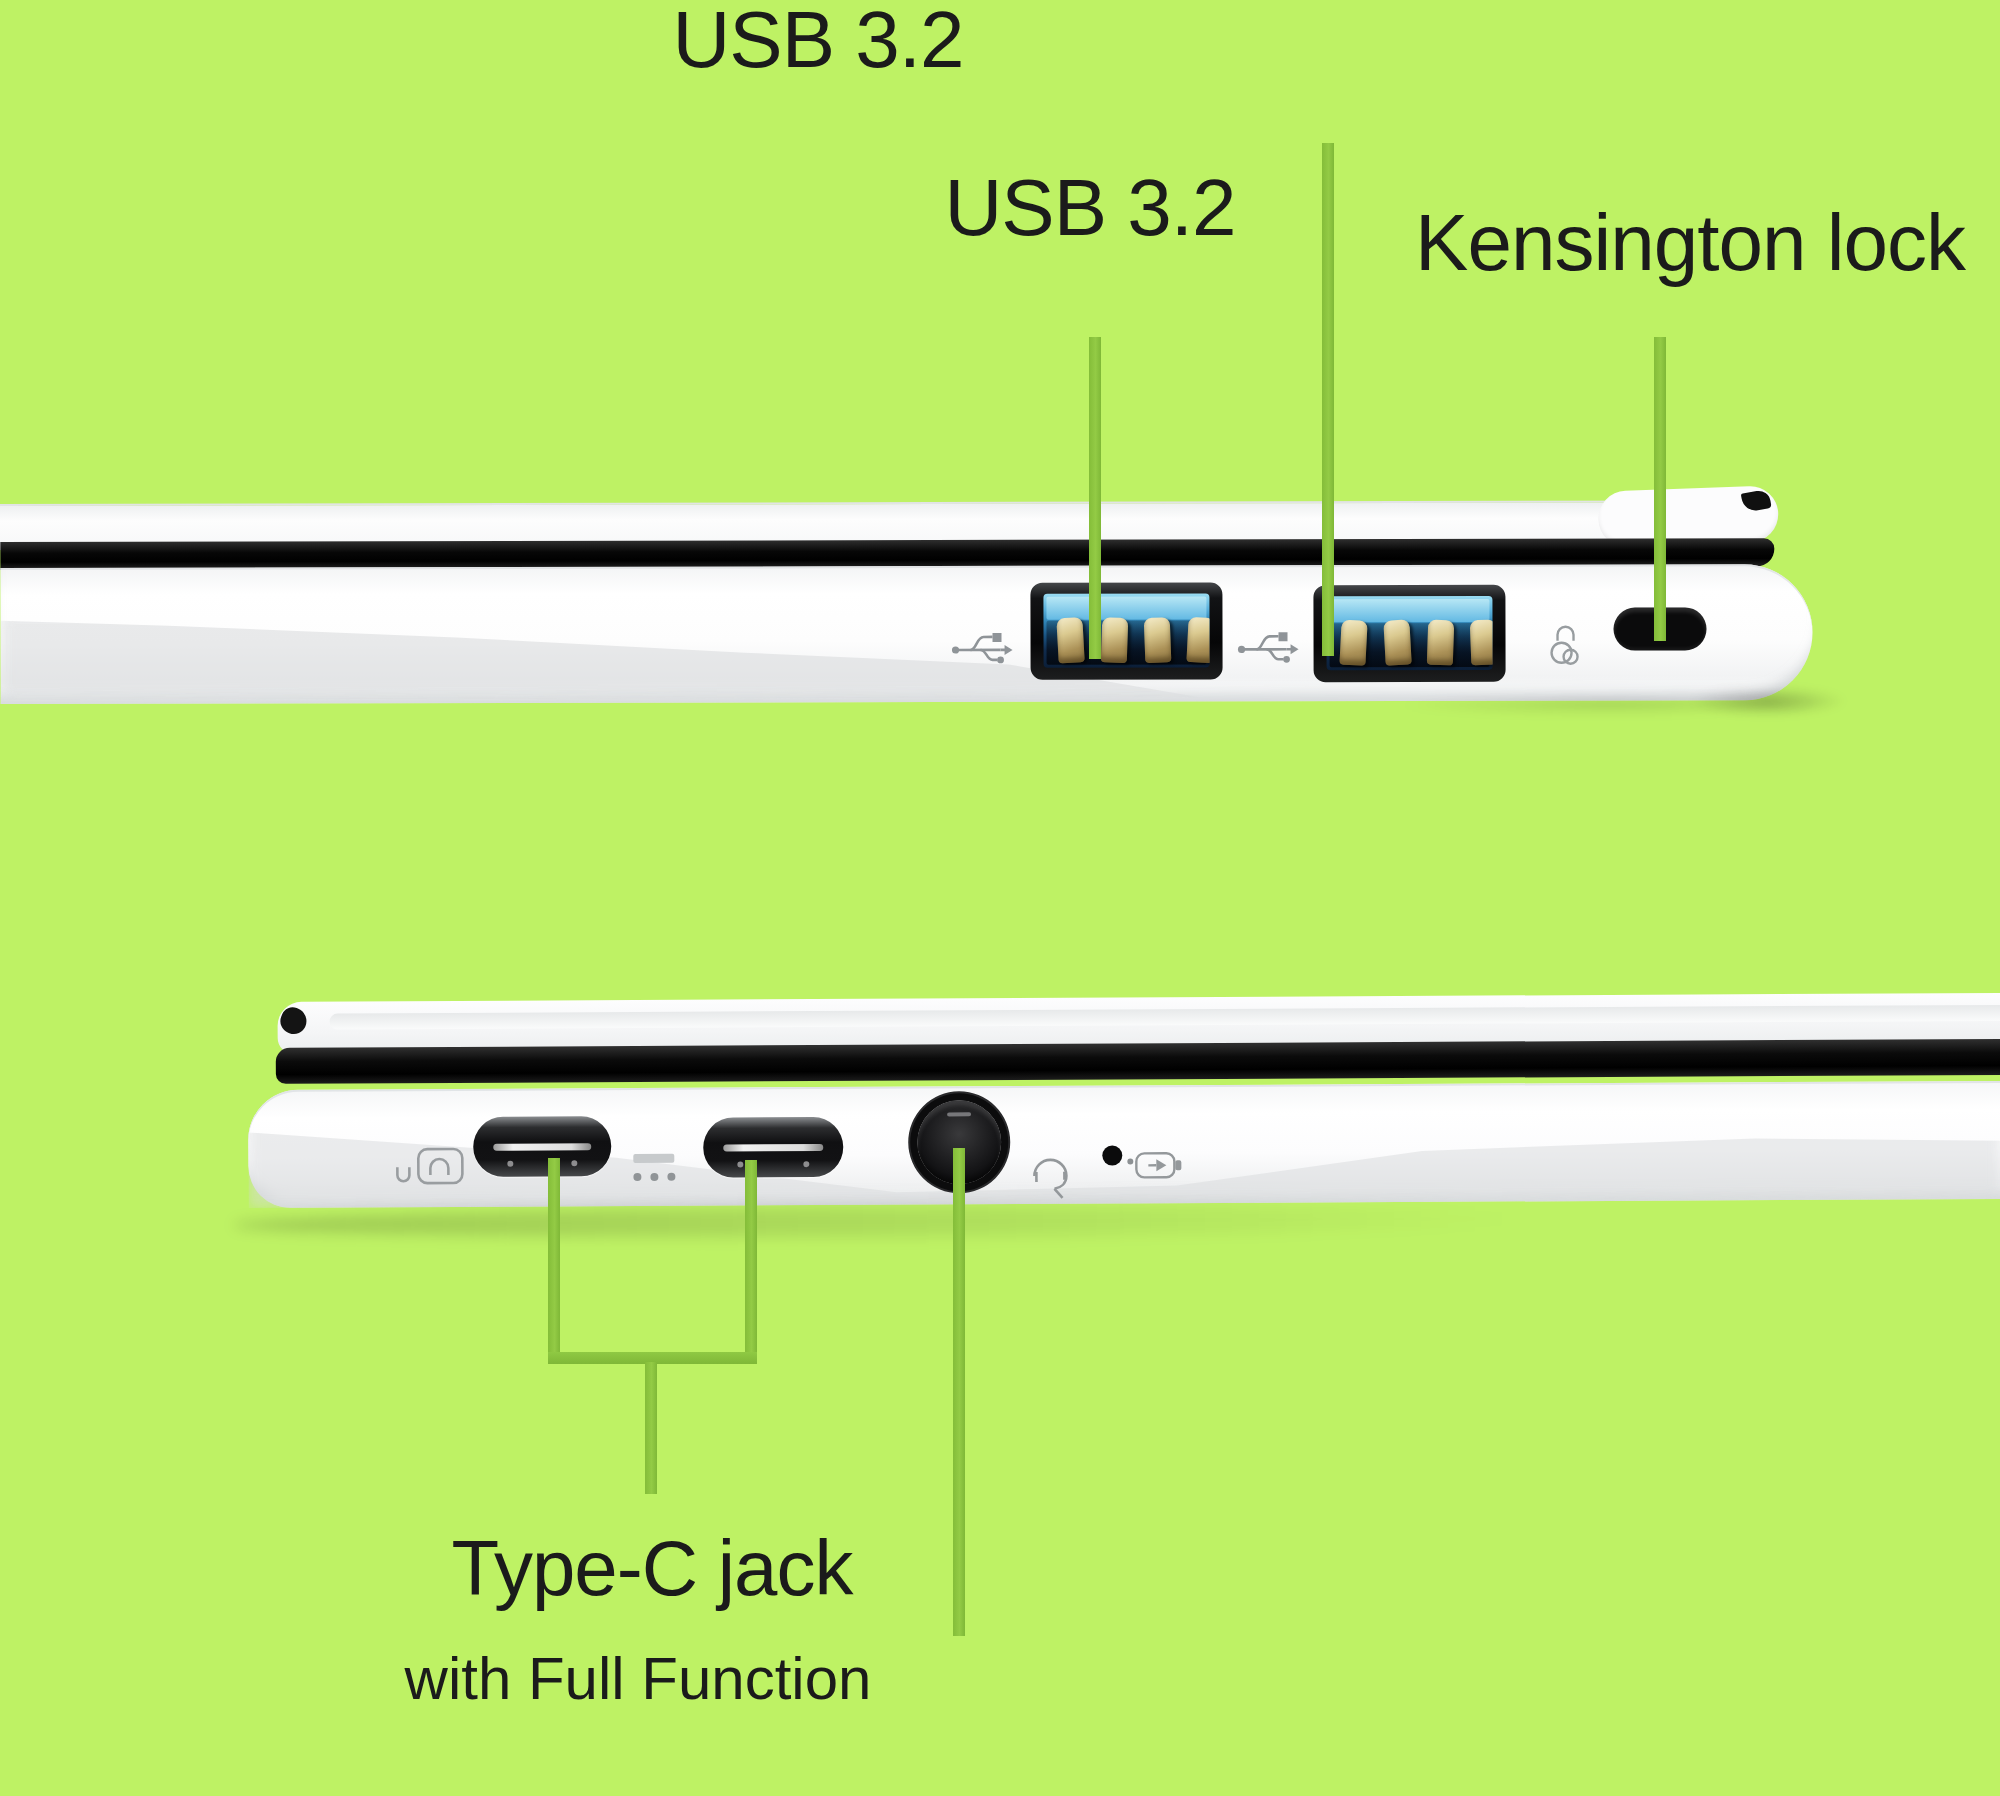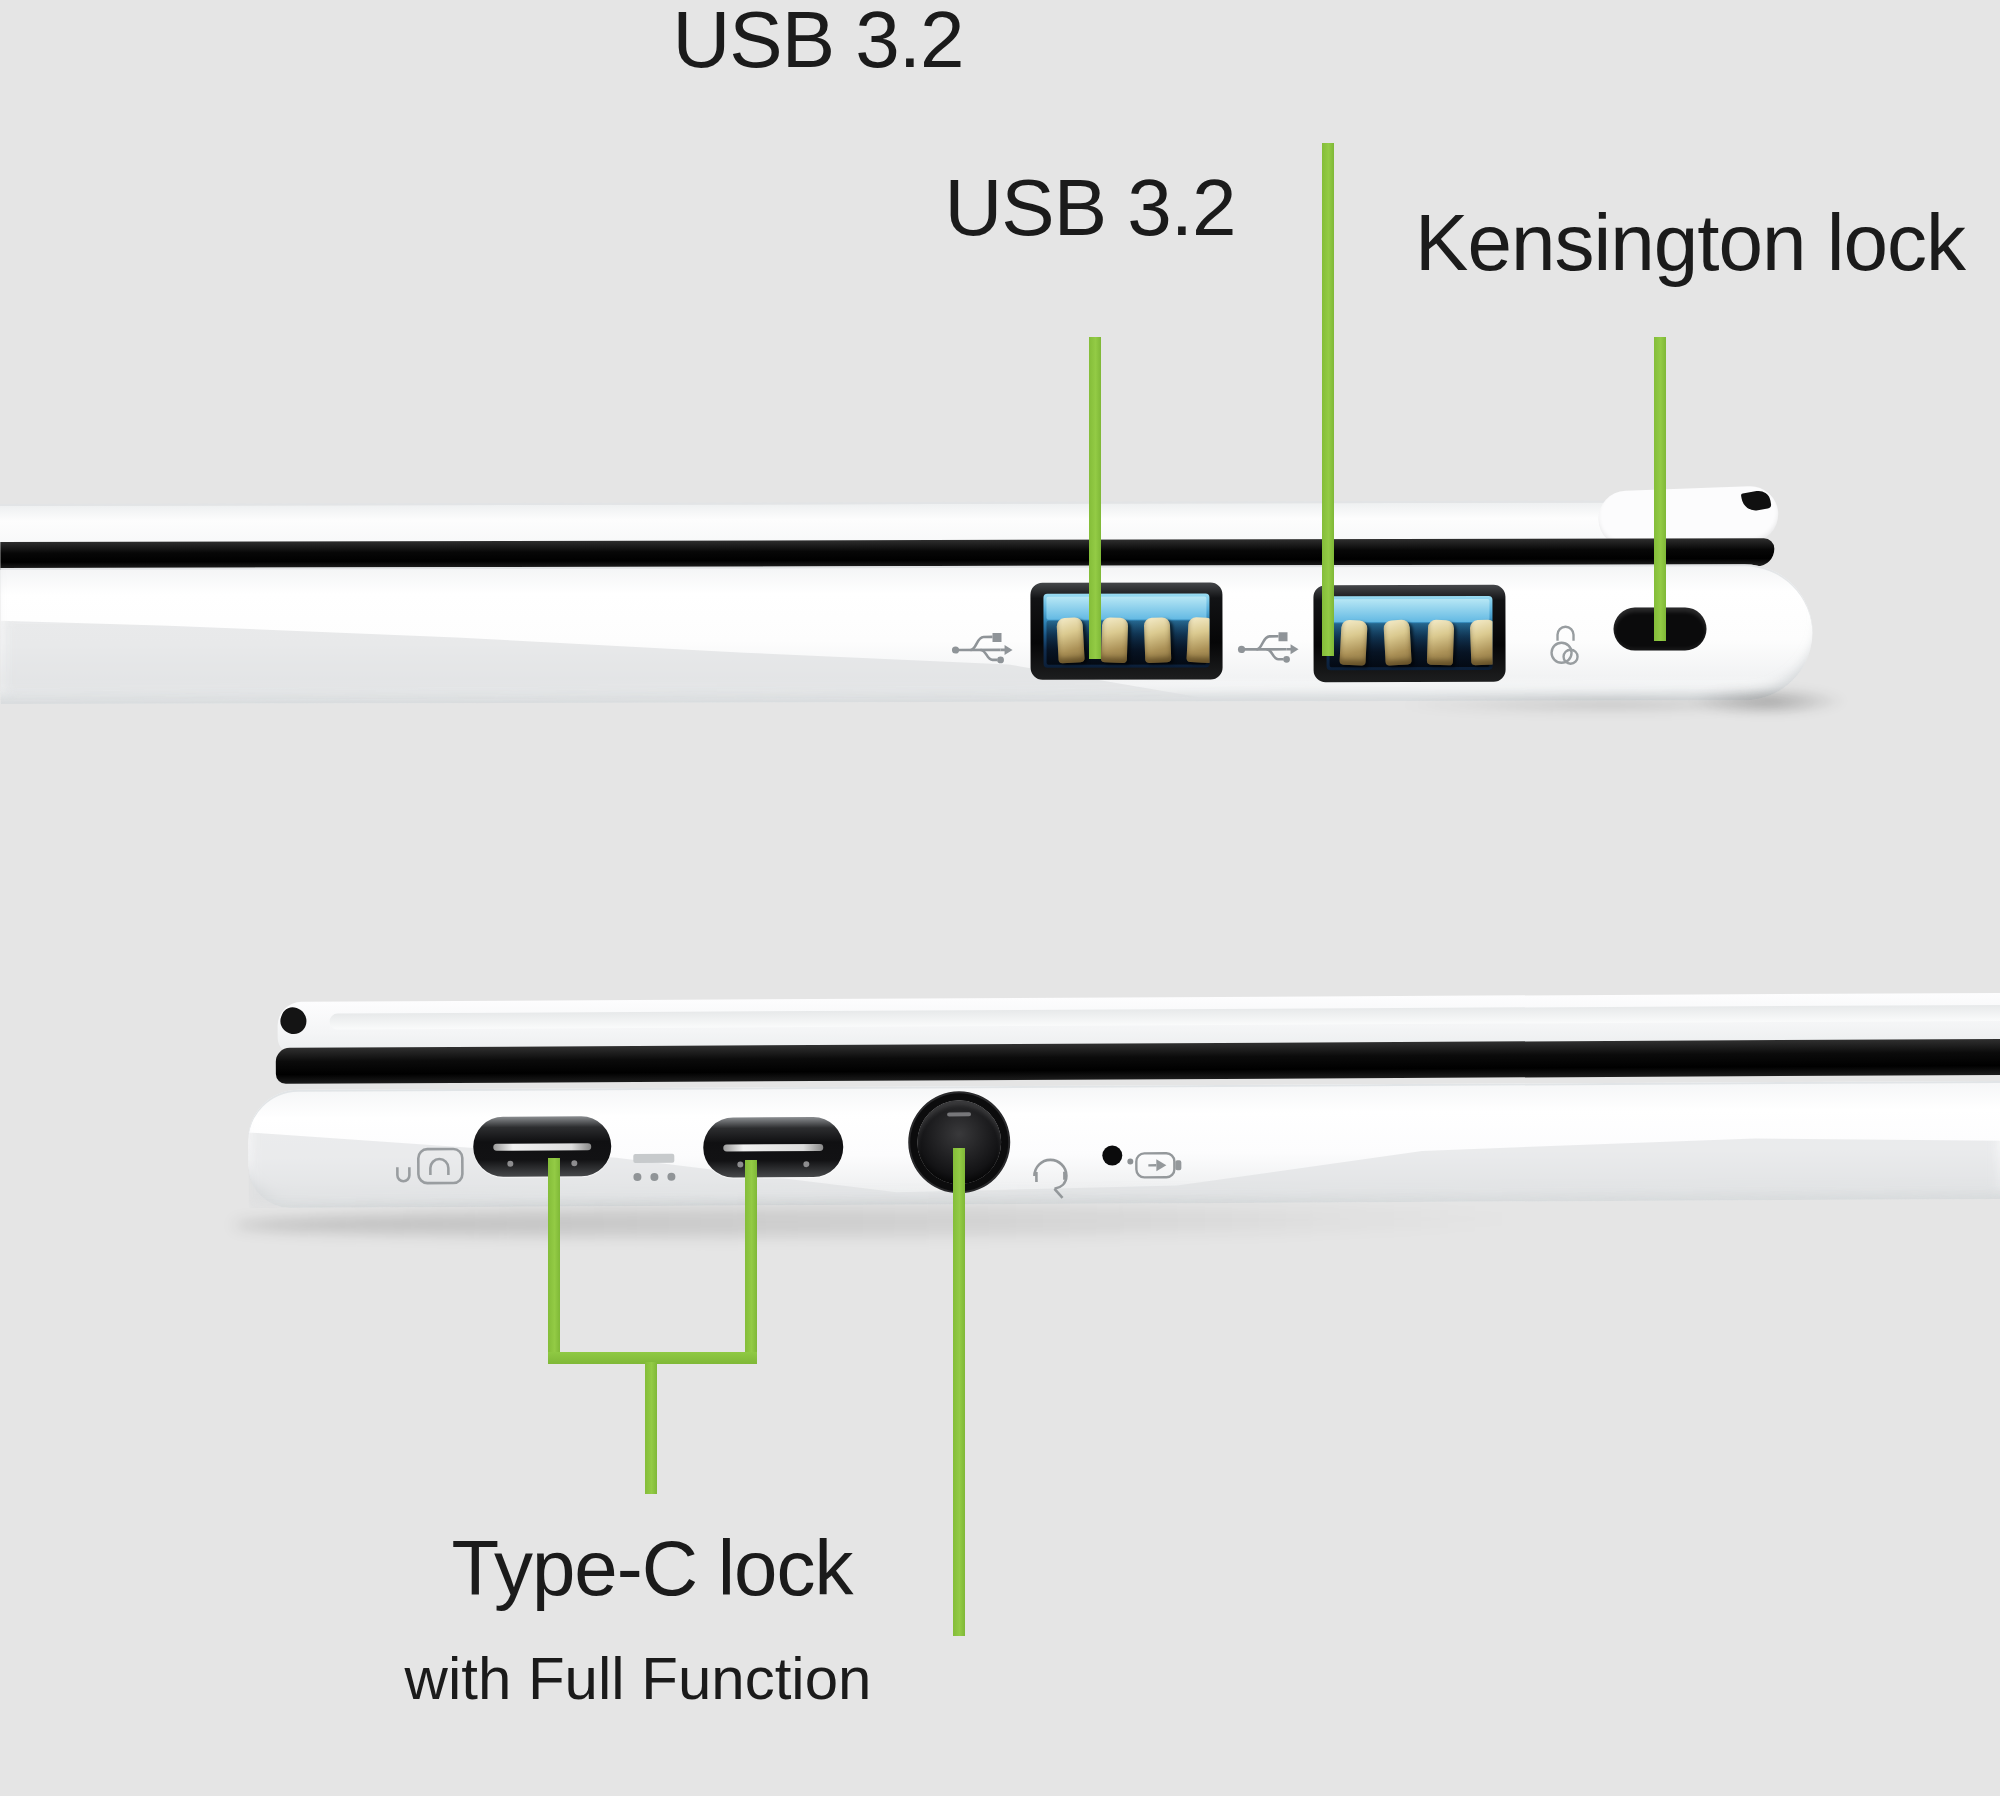--- a/index.html
+++ b/index.html
@@ -1,16 +1,16 @@
 <!DOCTYPE html>
 <html><head>
 <meta charset="utf-8">
 <style>
   html,body{margin:0;padding:0;background:#ffffff;}
-  #stage{position:relative;width:2000px;height:1796px;background:#e5e5e5;overflow:hidden;
+  #stage{position:relative;width:2000px;height:1796px;background:#bef264;overflow:hidden;
          font-family:"Liberation Sans", sans-serif;color:#1c1c1c;}
   .abs{position:absolute;}
   .label{position:absolute;transform:translateX(-50%);white-space:nowrap;color:#1b1b1b;
          font-weight:400;line-height:1.15;letter-spacing:-1px;}
   .lab-big{font-size:80px;}
   .lab-mid{font-size:78px;}
   .lab-sub{font-size:60px;letter-spacing:0;}
   .gline{position:absolute;width:12px;background:linear-gradient(90deg,#84bd39,#93cb45 55%,#7fb837);}
   .ghoriz{position:absolute;height:12px;background:linear-gradient(180deg,#8fc943,#7fb837);}
 
@@ -229,16 +229,16 @@
   <div class="gline" style="left:745px;top:1160px;height:194px;"></div>
   <div class="ghoriz" style="left:548px;top:1352px;width:209px;"></div>
   <div class="gline" style="left:645px;top:1362px;height:132px;"></div>
 
   <div class="gline" style="left:953px;top:1148px;height:488px;"></div>
 
   <div class="label lab-big" style="left:818px;top:-6px;">USB 3.2</div>
   <div class="label lab-big" style="left:1090px;top:162px;">USB 3.2</div>
   <div class="label lab-big" style="left:1690px;top:160px;margin-top:37px;">Kensington lock</div>
 
-  <div class="label lab-mid" style="left:652px;top:1524px;">Type-C lock</div>
+  <div class="label lab-mid" style="left:652px;top:1524px;">Type-C jack</div>
   <div class="label lab-sub" style="left:638px;top:1644px;">with Full Function</div>
 
 </div>
 
 </body></html>

